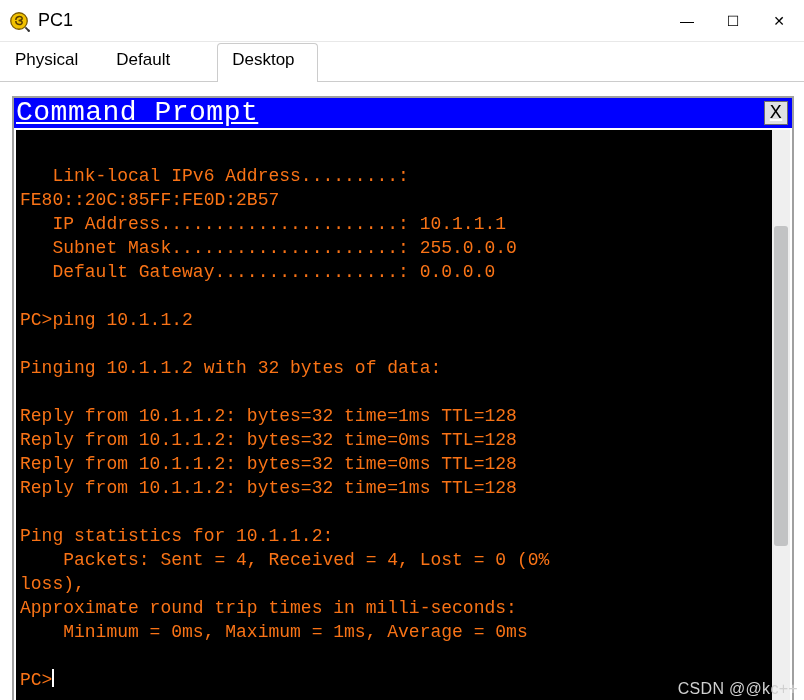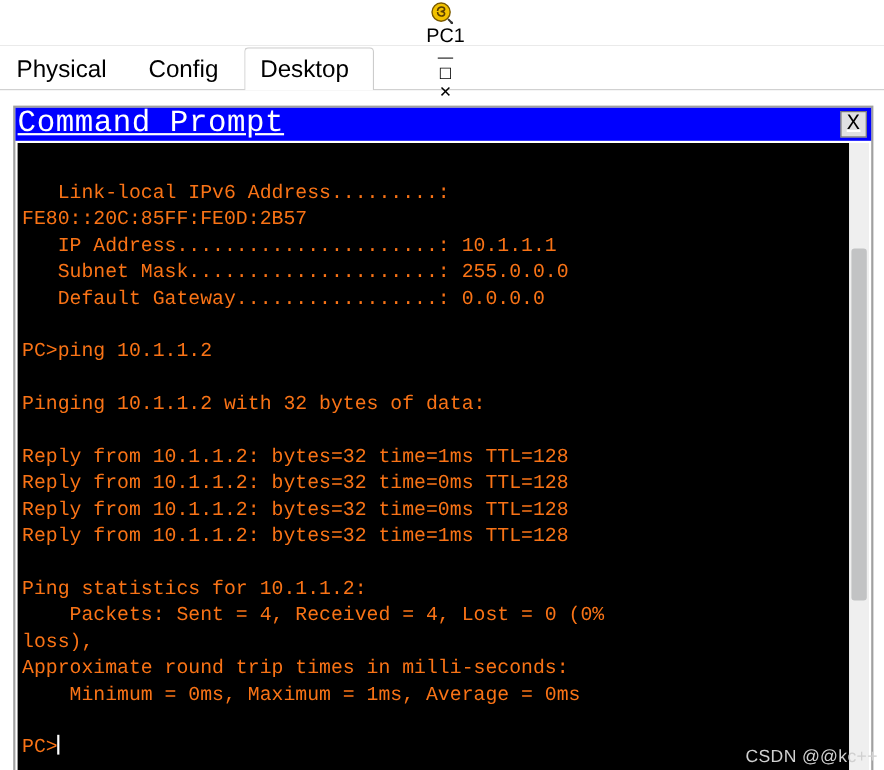--- a/index.html
+++ b/index.html
@@ -11,21 +11,20 @@
       overflow: hidden;
       position: relative;
     }
     .titlebar {
       height: 42px;
       display: flex;
       align-items: center;
       padding: 0 2px 0 8px;
       background: #fff;
       border-bottom: 1px solid #e8e8e8;
-      flex-direction: column;
     }
     .titlebar .appicon {
       width: 22px; height: 22px; margin-right: 8px;
       position: relative;
     }
     .titlebar .appicon svg { width: 22px; height: 22px; }
     .titlebar .title { font-size: 18px; color: #000; flex: 0 0 auto; }
     .titlebar .spacer { flex: 1; }
     .winbtn {
       width: 46px; height: 40px;
@@ -34,32 +33,33 @@
     }
     .tabstrip {
       height: 40px;
       display: flex;
       align-items: stretch;
       background: #fff;
       border-bottom: 1px solid #ccc;
     }
     .tab {
       padding: 6px 22px 4px 14px;
-      font-size: 22px;
+      font-size: 17px;
       color: #000;
       border: 1px solid transparent;
       border-bottom: none;
       position: relative;
       top: 1px;
     }
     .tab.active {
       border-color: #ccc;
       background: #fff;
       border-top-left-radius: 4px;
       border-top-right-radius: 4px;
+      margin-left: 24px;
     }
     .content {
       padding: 14px 10px 0 12px;
     }
     .inner-frame {
       border: 2px solid #a0a0a0;
       height: 652px;
       position: relative;
       background: #fff;
     }
@@ -153,21 +153,21 @@
   <div class="winbtn">
       <span>☐</span>
     </div>
   <div class="winbtn">
       <span>✕</span>
     </div>
 </div>
 
 <div class="tabstrip">
   <div class="tab"><span>Physical</span></div>
-  <div class="tab"><span>Config</span></div>
+  <div class="tab"><span>Default</span></div>
   <div class="tab active"><span>Desktop</span></div>
 </div>
 
 <div class="content">
   <div class="inner-frame">
     <div class="cp-bar">
       <span>Command Prompt</span>
       <div class="cp-close"><span>X</span></div>
     </div>
     <div class="terminal-wrap">

